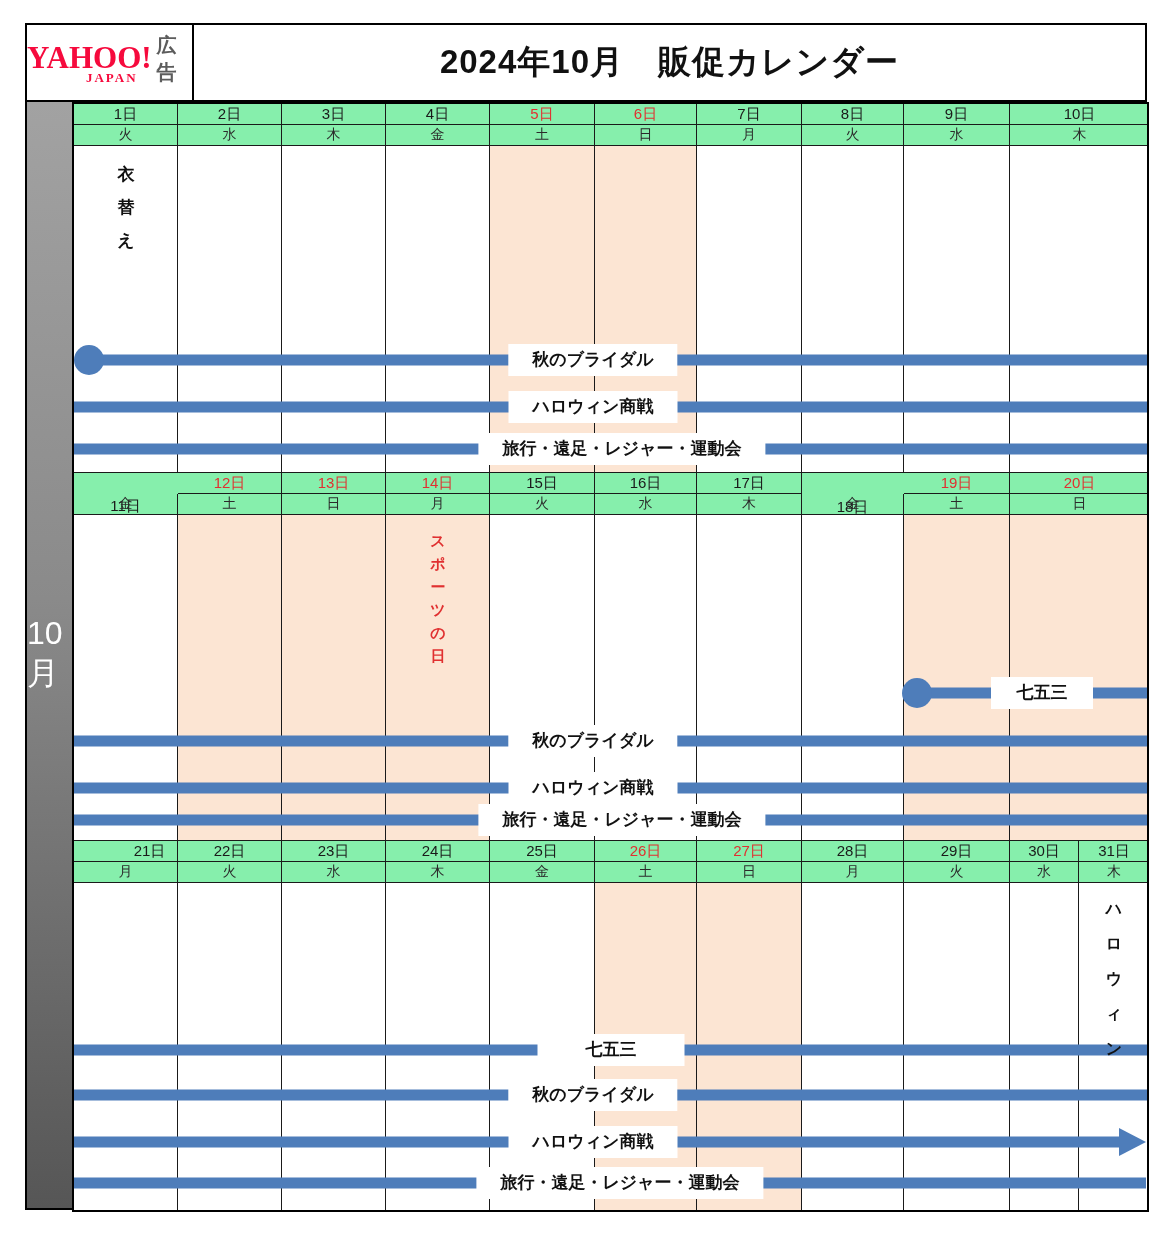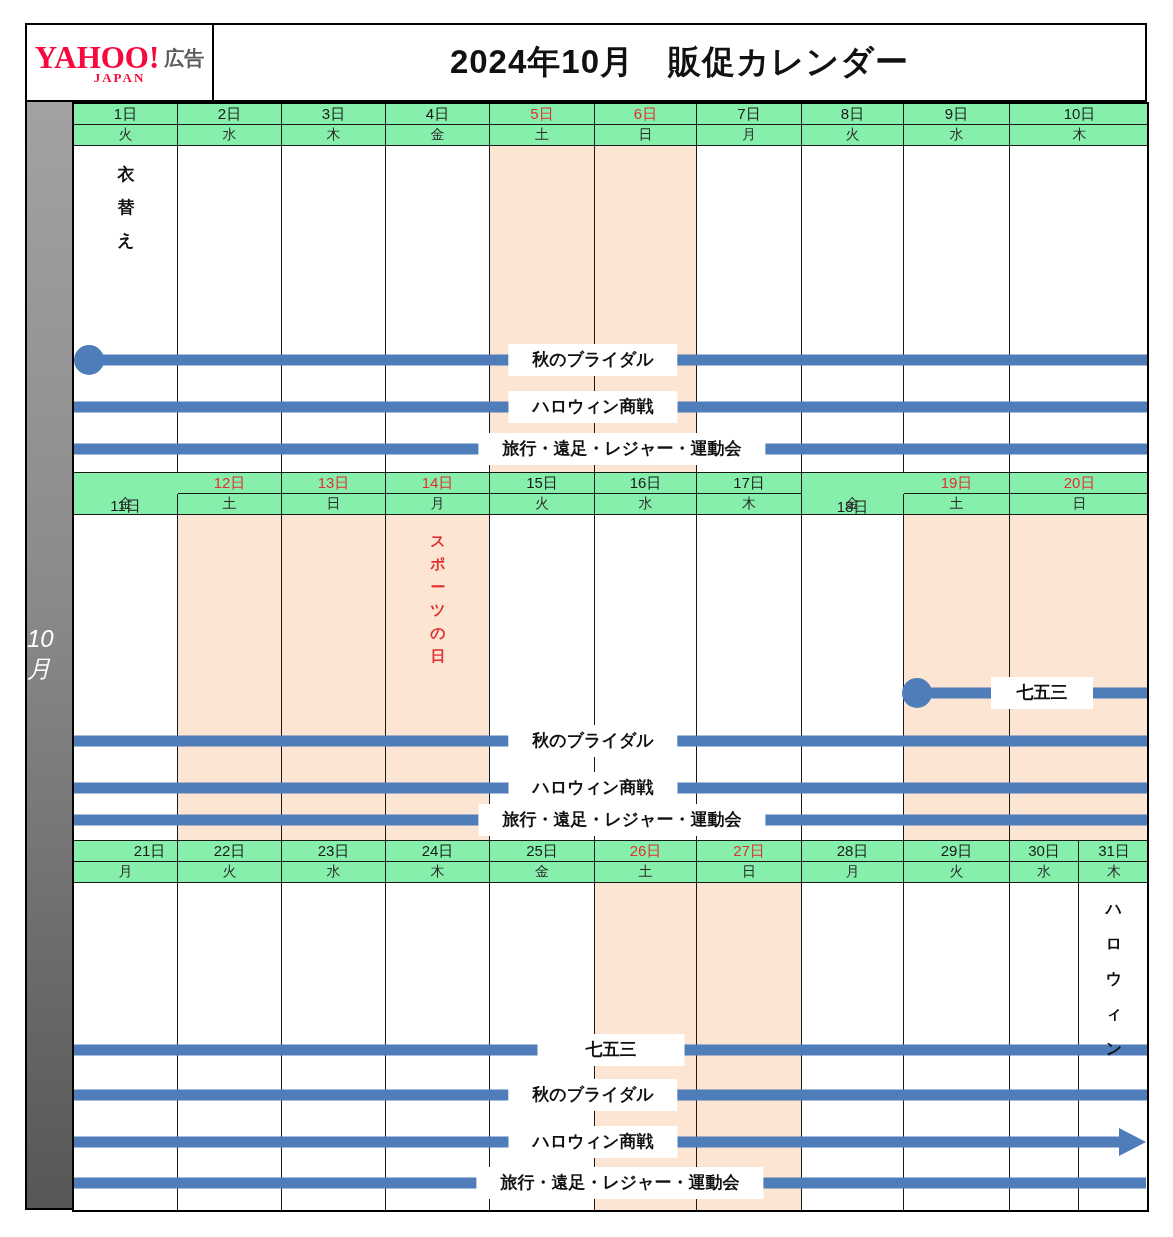--- a/index.html
+++ b/index.html
@@ -1,31 +1,31 @@
 <!DOCTYPE html>
 <html><head>
 <meta charset="utf-8">
 <style>
   html,body{margin:0;padding:0;background:#fff;}
   *{box-sizing:border-box;font-family:"Liberation Sans","DejaVu Sans",sans-serif;}
   .canvas{position:relative;width:1173px;height:1237px;background:#fff;overflow:hidden;}
 
   
   .header-box{position:absolute;left:25px;top:23px;width:1122px;height:79px;border:2px solid #000;display:flex;}
-  .logo-cell{width:187px;border-right:2px solid #000;display:flex;align-items:center;justify-content:center;}
+  .logo-cell{width:167px;border-right:2px solid #000;display:flex;align-items:center;justify-content:center;}
   .logo-stack{display:flex;flex-direction:column;align-items:center;line-height:1;}
   .yahoo-word{font-family:"Liberation Serif","DejaVu Serif",serif;font-weight:bold;font-size:31px;color:#f60a3d;letter-spacing:0px;}
   .yahoo-japan{font-family:"Liberation Serif","DejaVu Serif",serif;font-weight:bold;font-size:13px;color:#f60a3d;letter-spacing:2px;margin-top:-2px;align-self:flex-end;margin-right:14px;}
   .ads-suffix{font-size:20px;font-weight:bold;color:#5c5c5c;margin-left:5px;margin-top:-8px;}
   .title-cell{flex:1;display:flex;align-items:center;justify-content:center;}
   .page-title{font-size:33px;font-weight:bold;color:#111;letter-spacing:1px;}
 
   
   .sidebar{position:absolute;left:25px;top:102px;width:47px;height:1108px;background:linear-gradient(180deg,#a2a2a2 0%,#8a8a8a 45%,#565656 100%);border-left:2px solid #000;border-bottom:2px solid #000;display:flex;align-items:center;justify-content:center;}
-  .month-label{color:#fff;font-size:24px;font-style:italic;}
+  .month-label{color:#fff;font-size:32px;}
 
   
   .calendar{position:absolute;left:72px;top:102px;width:1077px;height:1110px;border:2px solid #000;background:#86efac;overflow:hidden;}
   .week{position:absolute;left:0;width:1075px;}
   .week-header{width:1075px;}
   .week:not(:first-child) .week-header{border-top:1px solid #1a1a1a;}
   .hdr-row{display:flex;height:21px;}
   .hdr-cell{height:21px;border-right:1px solid #1a1a1a;border-bottom:1px solid #1a1a1a;display:flex;align-items:center;justify-content:center;font-size:15px;color:#1a1a1a;overflow:hidden;}
   .hdr-cell:last-child{border-right:none;}
   .hdr-row.wd-row .hdr-cell{font-size:14px;color:#2b2b2b;}

